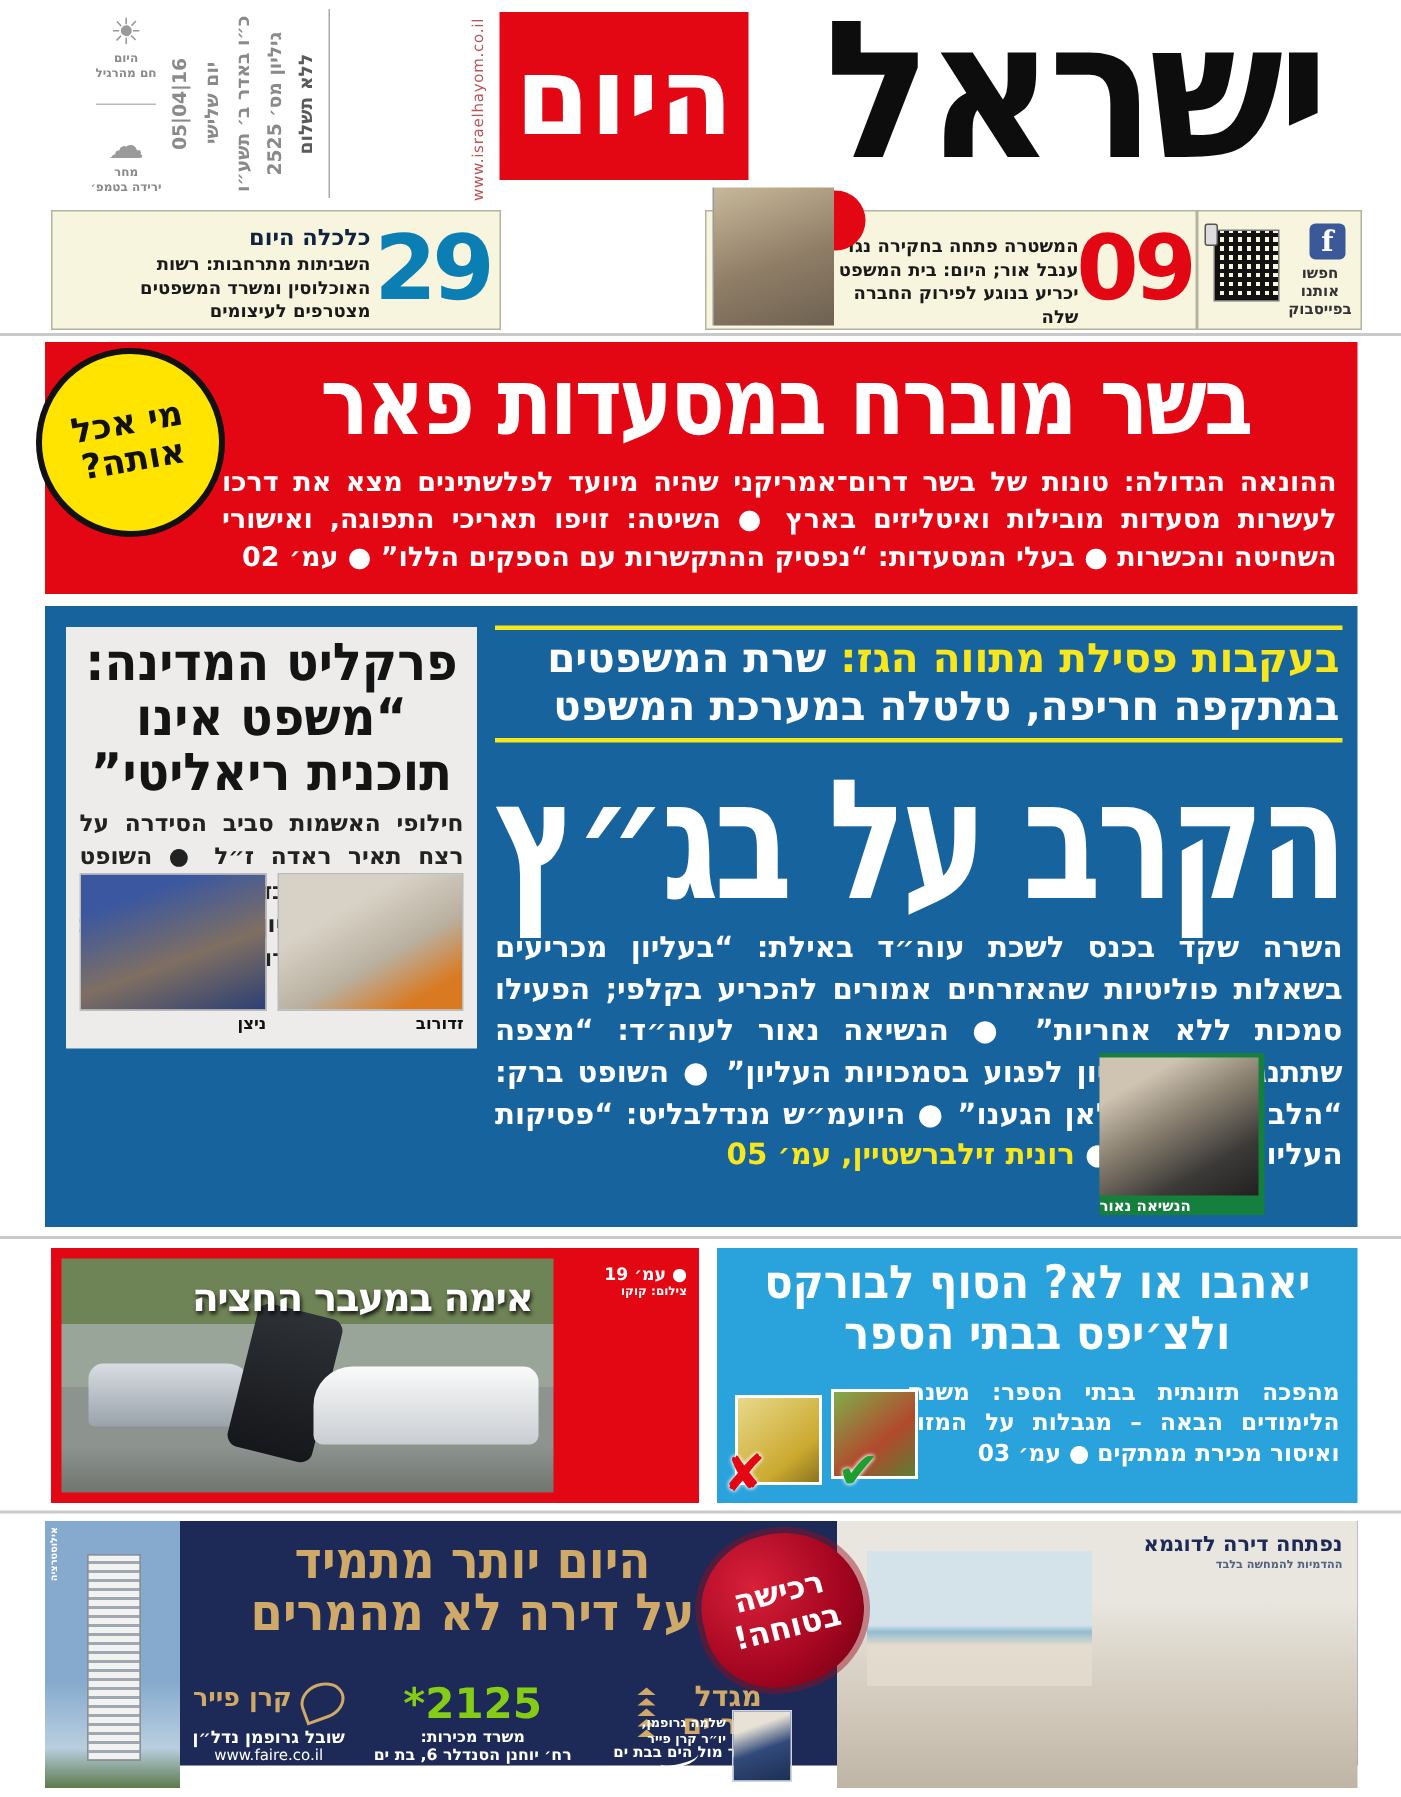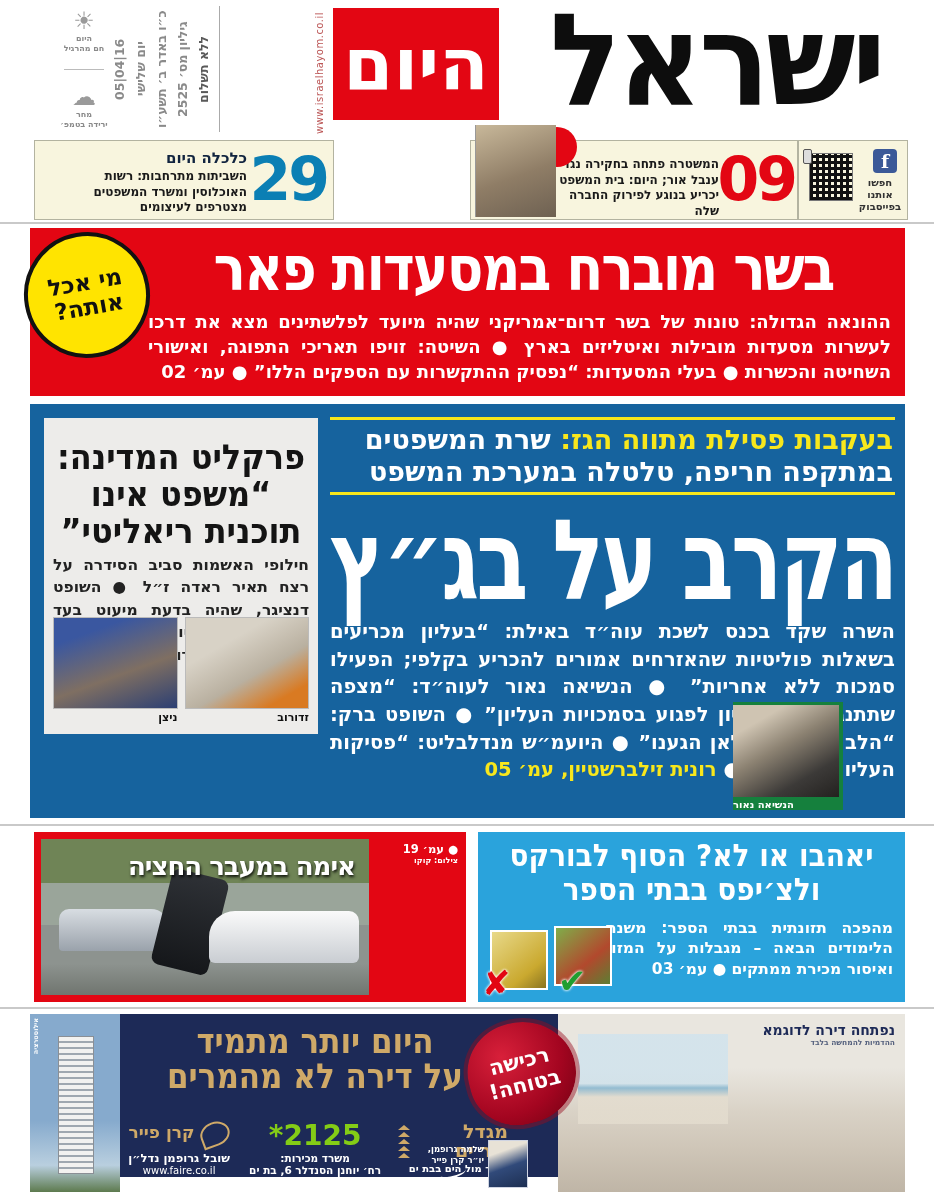--- a/index.html
+++ b/index.html
@@ -52,21 +52,21 @@
   .rb-h{top:4px;right:16px;left:128px;text-align:center;color:#fff;font-size:54px;font-weight:900;
         transform:scaleY(1.15);transform-origin:top;white-space:nowrap;letter-spacing:-2px;}
   .rb-sub{top:82px;right:14px;left:14px;color:#fff;font-size:18px;font-weight:800;
           text-align:justify;line-height:1.38;}
   .rb-spacer{float:left;width:104px;height:56px;}
   .badge{top:4px;left:-6px;width:118px;height:118px;background:#ffe400;border:4px solid #111;
          border-radius:50%;transform:rotate(-10deg);display:flex;flex-direction:column;
          align-items:center;justify-content:center;color:#111;font-size:23px;font-weight:900;line-height:1.1;}
   
   .mainbox{top:404px;left:30px;width:875px;height:414px;background:#16639e;}
-  .panel{top:14px;left:14px;width:274px;height:316px;background:#edecea;box-sizing:border-box;padding:22px 9px;}
+  .panel{top:14px;left:14px;width:274px;height:281px;background:#edecea;box-sizing:border-box;padding:6px 9px;}
   .panel-h{font-size:32px;font-weight:900;color:#141414;text-align:center;line-height:1.06;
            transform:scaleY(1.08);transform-origin:top;}
   .panel-b{margin-top:12px;font-size:15.5px;font-weight:800;color:#222;text-align:justify;line-height:1.45;}
   .panel-photos{position:absolute;bottom:10px;right:9px;left:9px;display:flex;gap:7px;}
   .pp{flex:1;}
   .pp-img{height:90px;border:1px solid #bbb;}
   .pp-img.zadorov{background:linear-gradient(150deg,#d8d2c6 30%,#b9b0a0 60%,#d97a22 85%);}
   .pp-img.nitzan{background:linear-gradient(160deg,#3a57a0 20%,#7f6f62 60%,#2c3f73);}
   .pp-cap{font-size:11px;font-weight:800;color:#111;text-align:right;margin-top:2px;}
   .mright{top:10px;left:300px;right:10px;bottom:8px;position:absolute;}
@@ -133,21 +133,21 @@
   .kf{width:108px;text-align:center;direction:rtl;}
   .kf-logo{display:inline-block;width:26px;height:20px;border:2px solid #cfa968;border-radius:50% 50% 50% 0;transform:rotate(-20deg);}
   .kf-name{color:#cfa968;font-size:17px;font-weight:900;display:inline-block;vertical-align:top;}
   .kf-sub{color:#fff;font-size:11.5px;font-weight:900;margin-top:1px;}
   .kf-url{color:#fff;font-size:10px;direction:ltr;}
   .ph{width:140px;text-align:center;direction:rtl;}
   .ph-num{color:#84cc16;font-size:28px;font-weight:900;direction:ltr;line-height:1;}
   .ph-s1{color:#fff;font-size:10.5px;font-weight:900;margin-top:2px;}
   .ph-s2{color:#fff;font-size:10.5px;font-weight:700;}
   .hy{width:120px;direction:rtl;text-align:center;}
-  .hy-row{display:flex;align-items:center;justify-content:space-between;gap:18px;}
+  .hy-row{display:flex;align-items:center;justify-content:flex-start;gap:18px;}
   .chevcol{display:flex;flex-direction:column;gap:2px;}
   .chev{width:0;height:0;border-left:6px solid transparent;border-right:6px solid transparent;border-bottom:5px solid #cfa968;}
   .hy-name{color:#cfa968;font-size:19px;font-weight:900;line-height:1.02;text-align:center;}
   .hy-tag{color:#fff;font-size:10px;font-weight:700;margin-top:2px;}
   .grof{top:126px;left:458px;width:38px;height:46px;background:linear-gradient(160deg,#e8e2d6 25%,#314a7a 55%,#1d2f52);border:1px solid #cfd4e2;z-index:6;}
   .grof-cap{top:130px;left:380px;width:74px;text-align:right;color:#fff;font-size:8.5px;font-weight:700;line-height:1.25;z-index:6;}
   .sig{width:26px;height:9px;border-bottom:2px solid #fff;border-radius:0 0 100% 60%;transform:rotate(-10deg);margin-right:18px;margin-top:2px;}
 </style>
 </head>
 <body>

